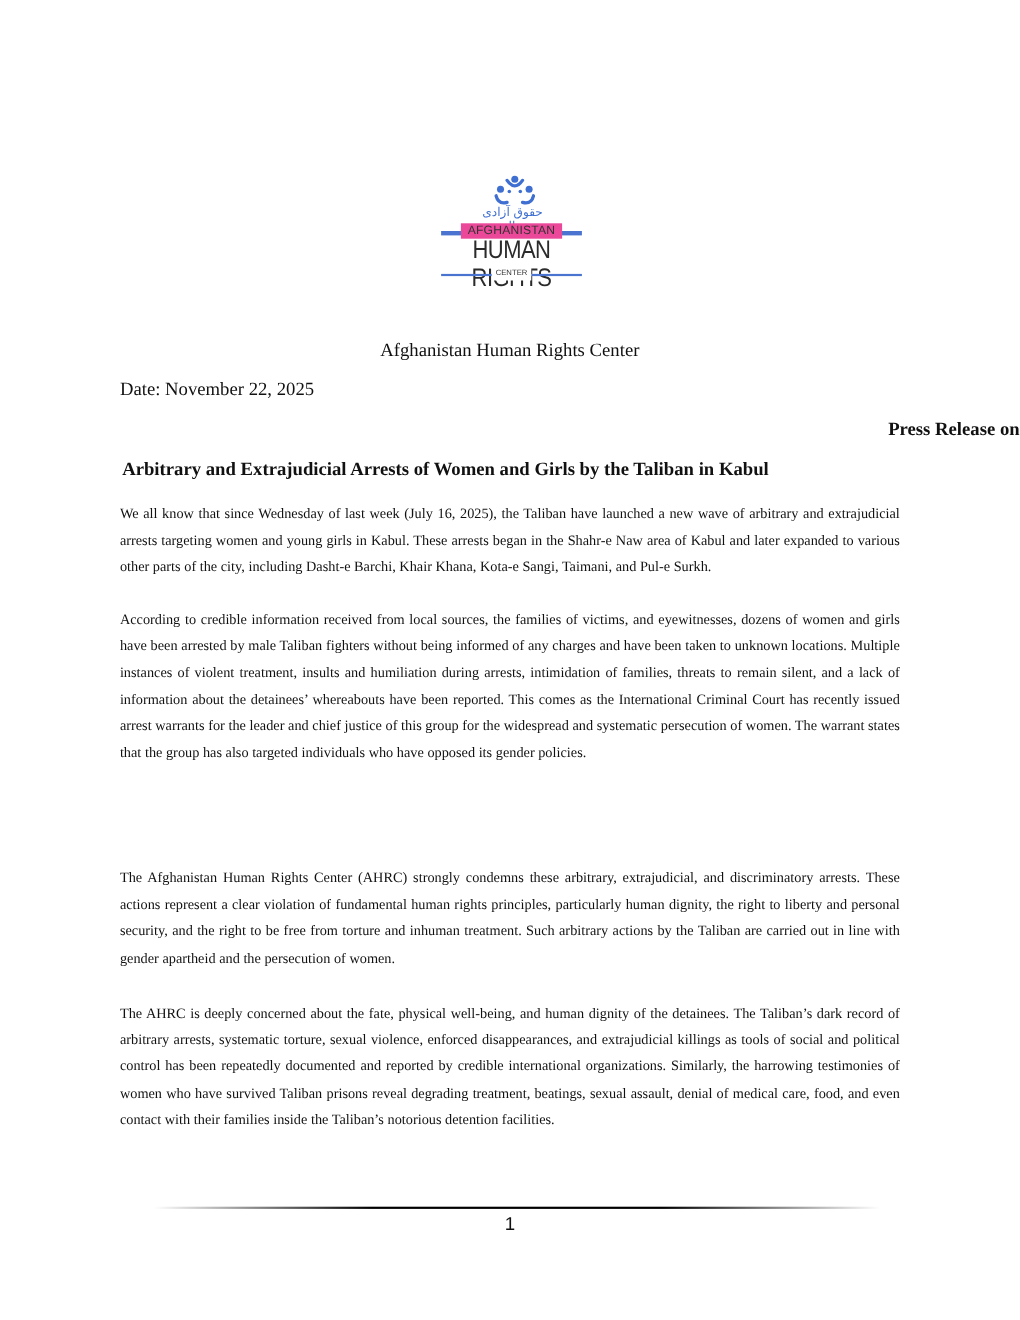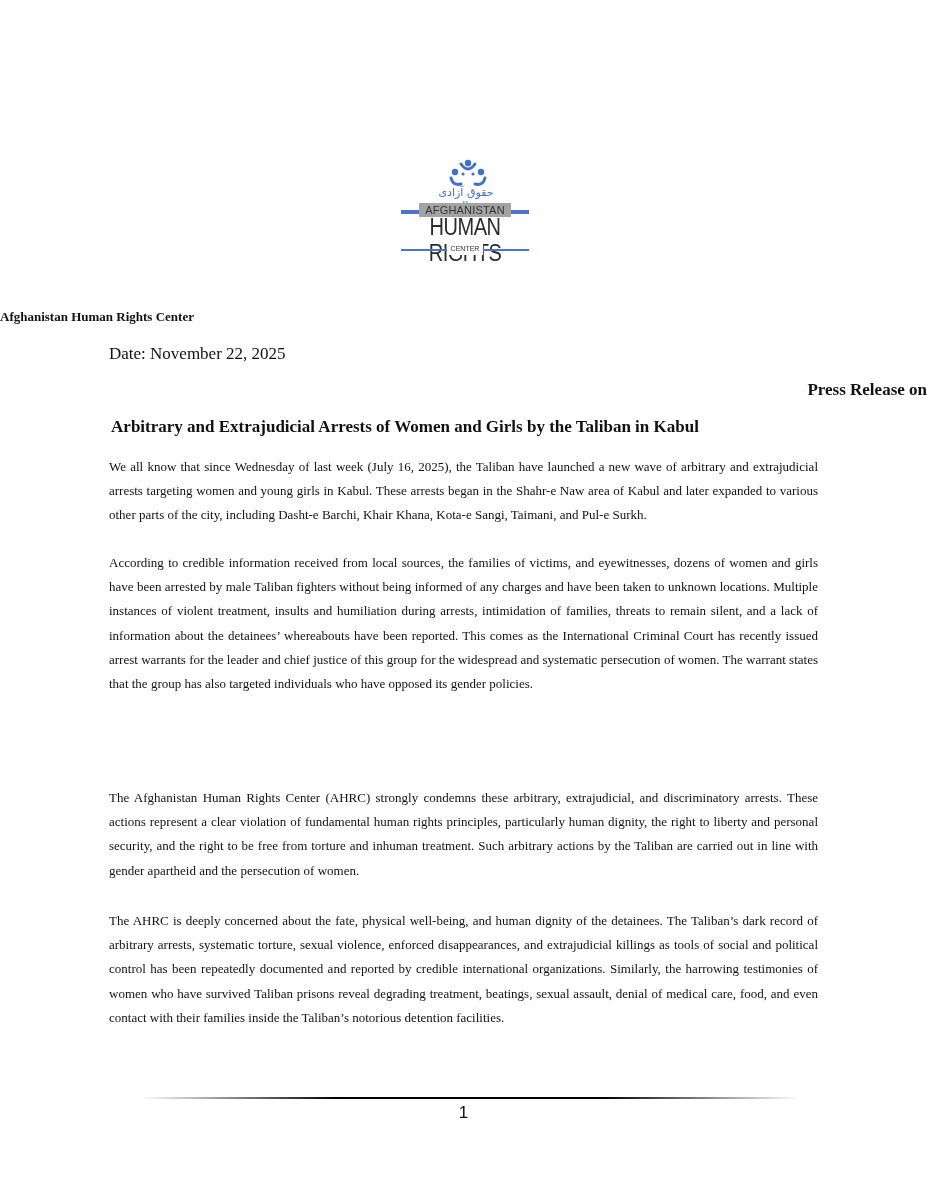--- a/index.html
+++ b/index.html
@@ -1,25 +1,25 @@
 <!DOCTYPE html>
 <html><head>
 <meta charset="utf-8">
 <style>
   html, body { margin:0; padding:0; background:#ffffff; }
   body { width:927px; height:1200px; position:relative; overflow:hidden; font-family:"Liberation Serif", "DejaVu Serif", serif; color:#111; }
   .logo { position:absolute; left:399px; top:158px; width:132px; height:102px; }
   .logo-mark { position:absolute; left:44px; top:0; width:50px; height:32px; }
   .logo-arabic { position:absolute; left:30px; top:28px; width:74px; text-align:center; font-family:"DejaVu Sans", sans-serif; font-size:11px; color:#3f6fd1; direction:rtl; }
   .logo-bar1 { position:absolute; top:52px; left:2px; width:128px; height:4px; background:#4a74cf; }
-  .logo-afg { position:absolute; top:45px; left:20px; width:92px; text-align:center; background:#a3a3a3; font-family:"Liberation Sans", sans-serif; font-size:11px; color:#333; letter-spacing:0.2px; line-height:14px; }
+  .logo-afg { position:absolute; top:45px; left:20px; width:92px; text-align:center; background:#ec4899; font-family:"Liberation Sans", sans-serif; font-size:11px; color:#333; letter-spacing:0.2px; line-height:14px; }
   .logo-hr { position:absolute; top:60px; left:0; width:132px; text-align:center; font-family:"Liberation Sans", sans-serif; font-size:20px; color:#2b2b2b; line-height:22px; letter-spacing:-0.5px; transform:scaleY(1.15); }
   .logo-bar2 { position:absolute; top:91px; left:2px; width:128px; height:2px; background:#4a74cf; }
   .logo-center { position:absolute; top:85px; left:48px; width:36px; text-align:center; background:#fff; font-family:"Liberation Sans", sans-serif; font-size:7px; color:#333; line-height:12px; }
-  .org { position:absolute; top:309px; left:0; width:927px; text-align:left; font-size:13px;font-weight:bold; }
+  .org { position:absolute; top:309px; left:0; width:927px; text-align:center; font-size:17px; }
   .date { position:absolute; top:344px; left:109px; font-size:17px; }
   .h1 { position:absolute; top:380px; left:0; width:927px; text-align:right; font-size:17px; font-weight:bold; }
   .h2 { position:absolute; top:417px; left:0; width:810px; text-align:center; font-size:17px; font-weight:bold; }
   .body { position:absolute; left:109px; width:709px; font-size:13px; line-height:24.2px; text-align:justify; margin:0; }
   .p1 { top:455px; }
   .p2 { top:551px; }
   .p3 { top:786px; }
   .p4 { top:909px; }
   .rule { position:absolute; top:1097px; left:140px; width:660px; height:2px; background:linear-gradient(to right, rgba(0,0,0,0), #000 30%, #000 70%, rgba(0,0,0,0)); }
   .pagenum { position:absolute; top:1103px; left:0; width:927px; text-align:center; font-family:"Liberation Sans", sans-serif; font-size:17px; }

